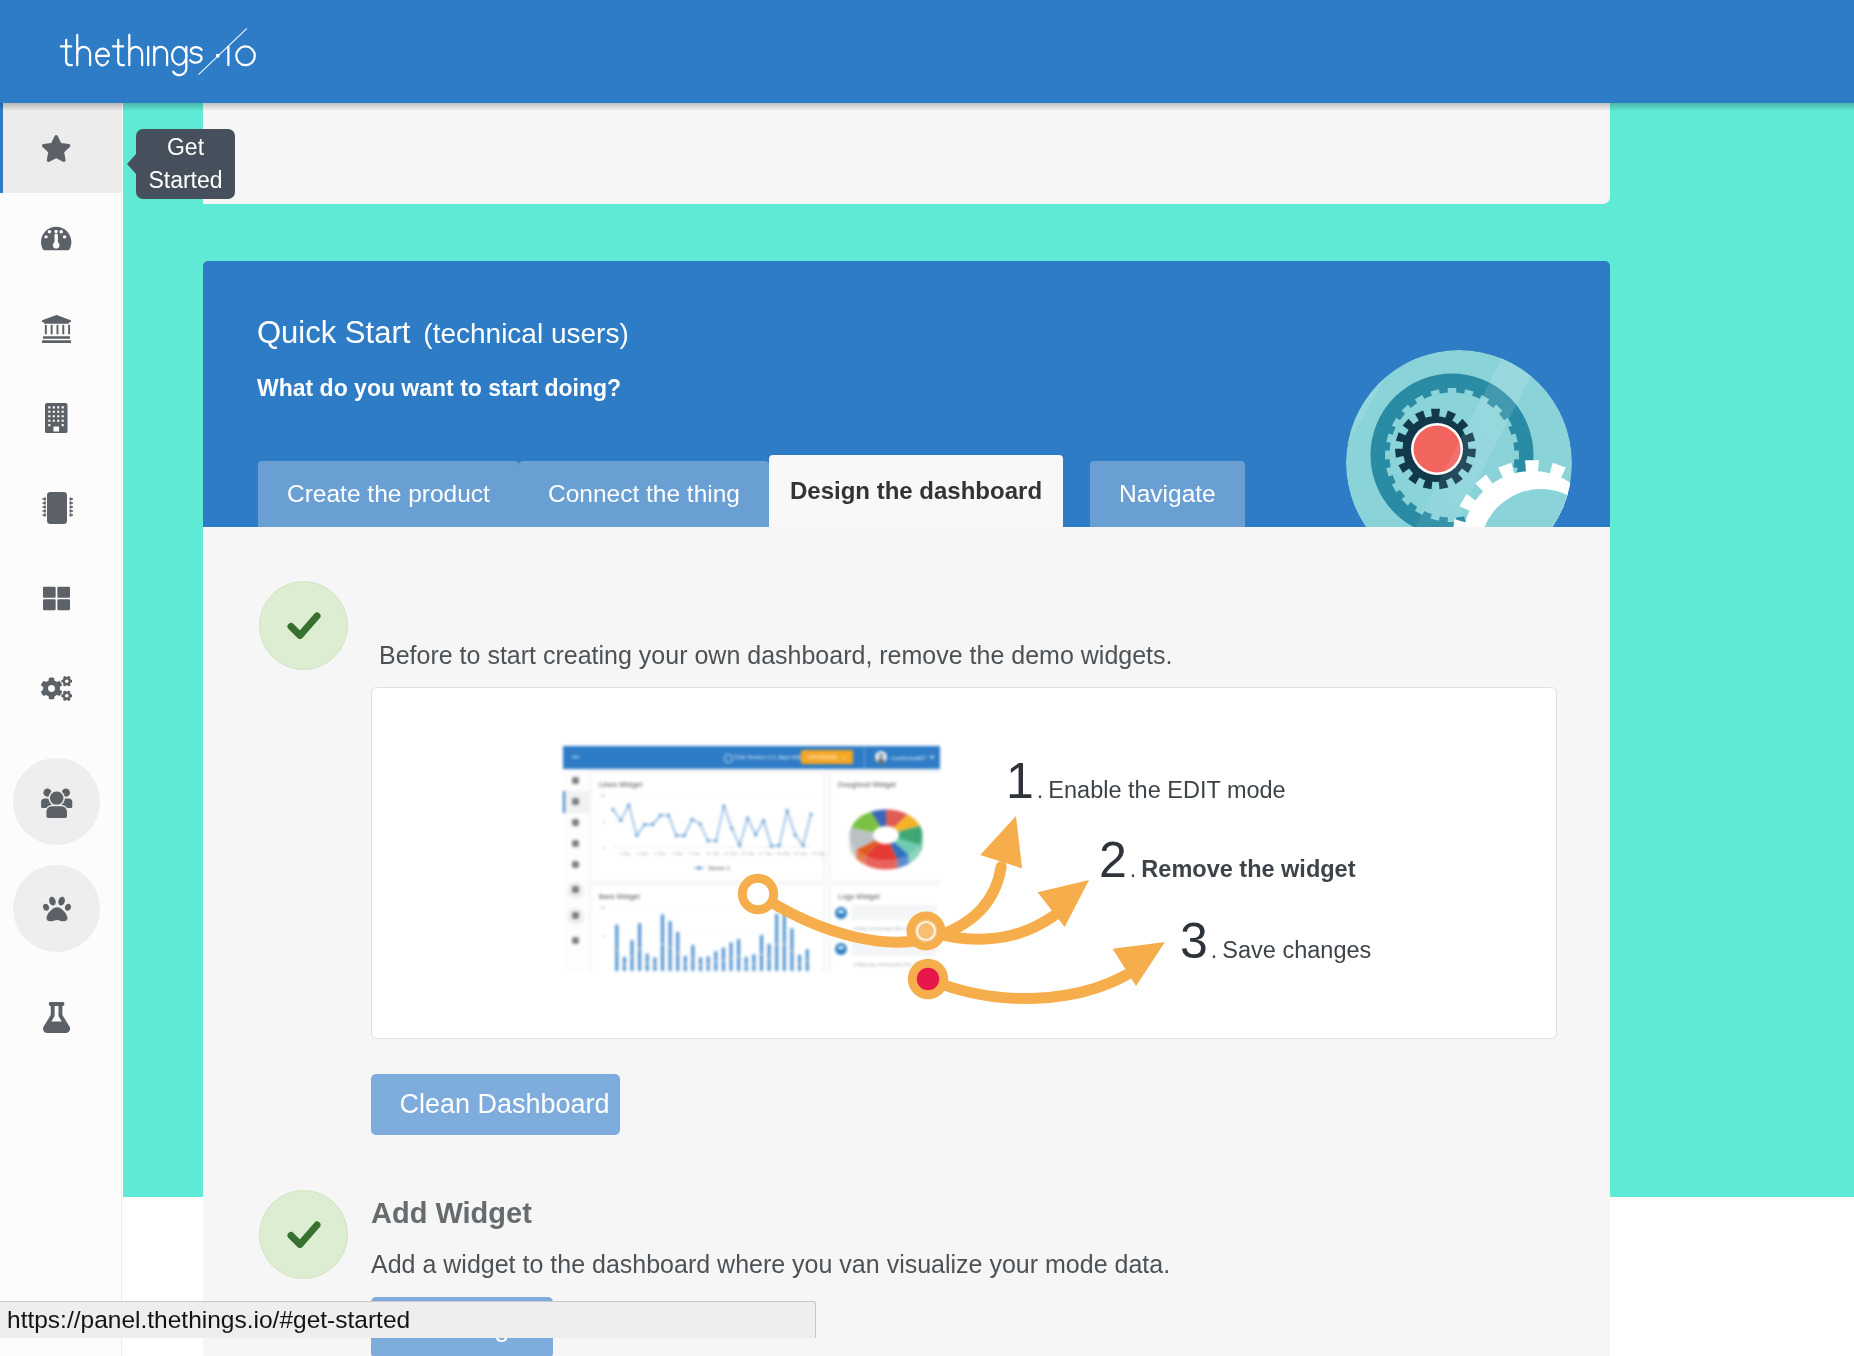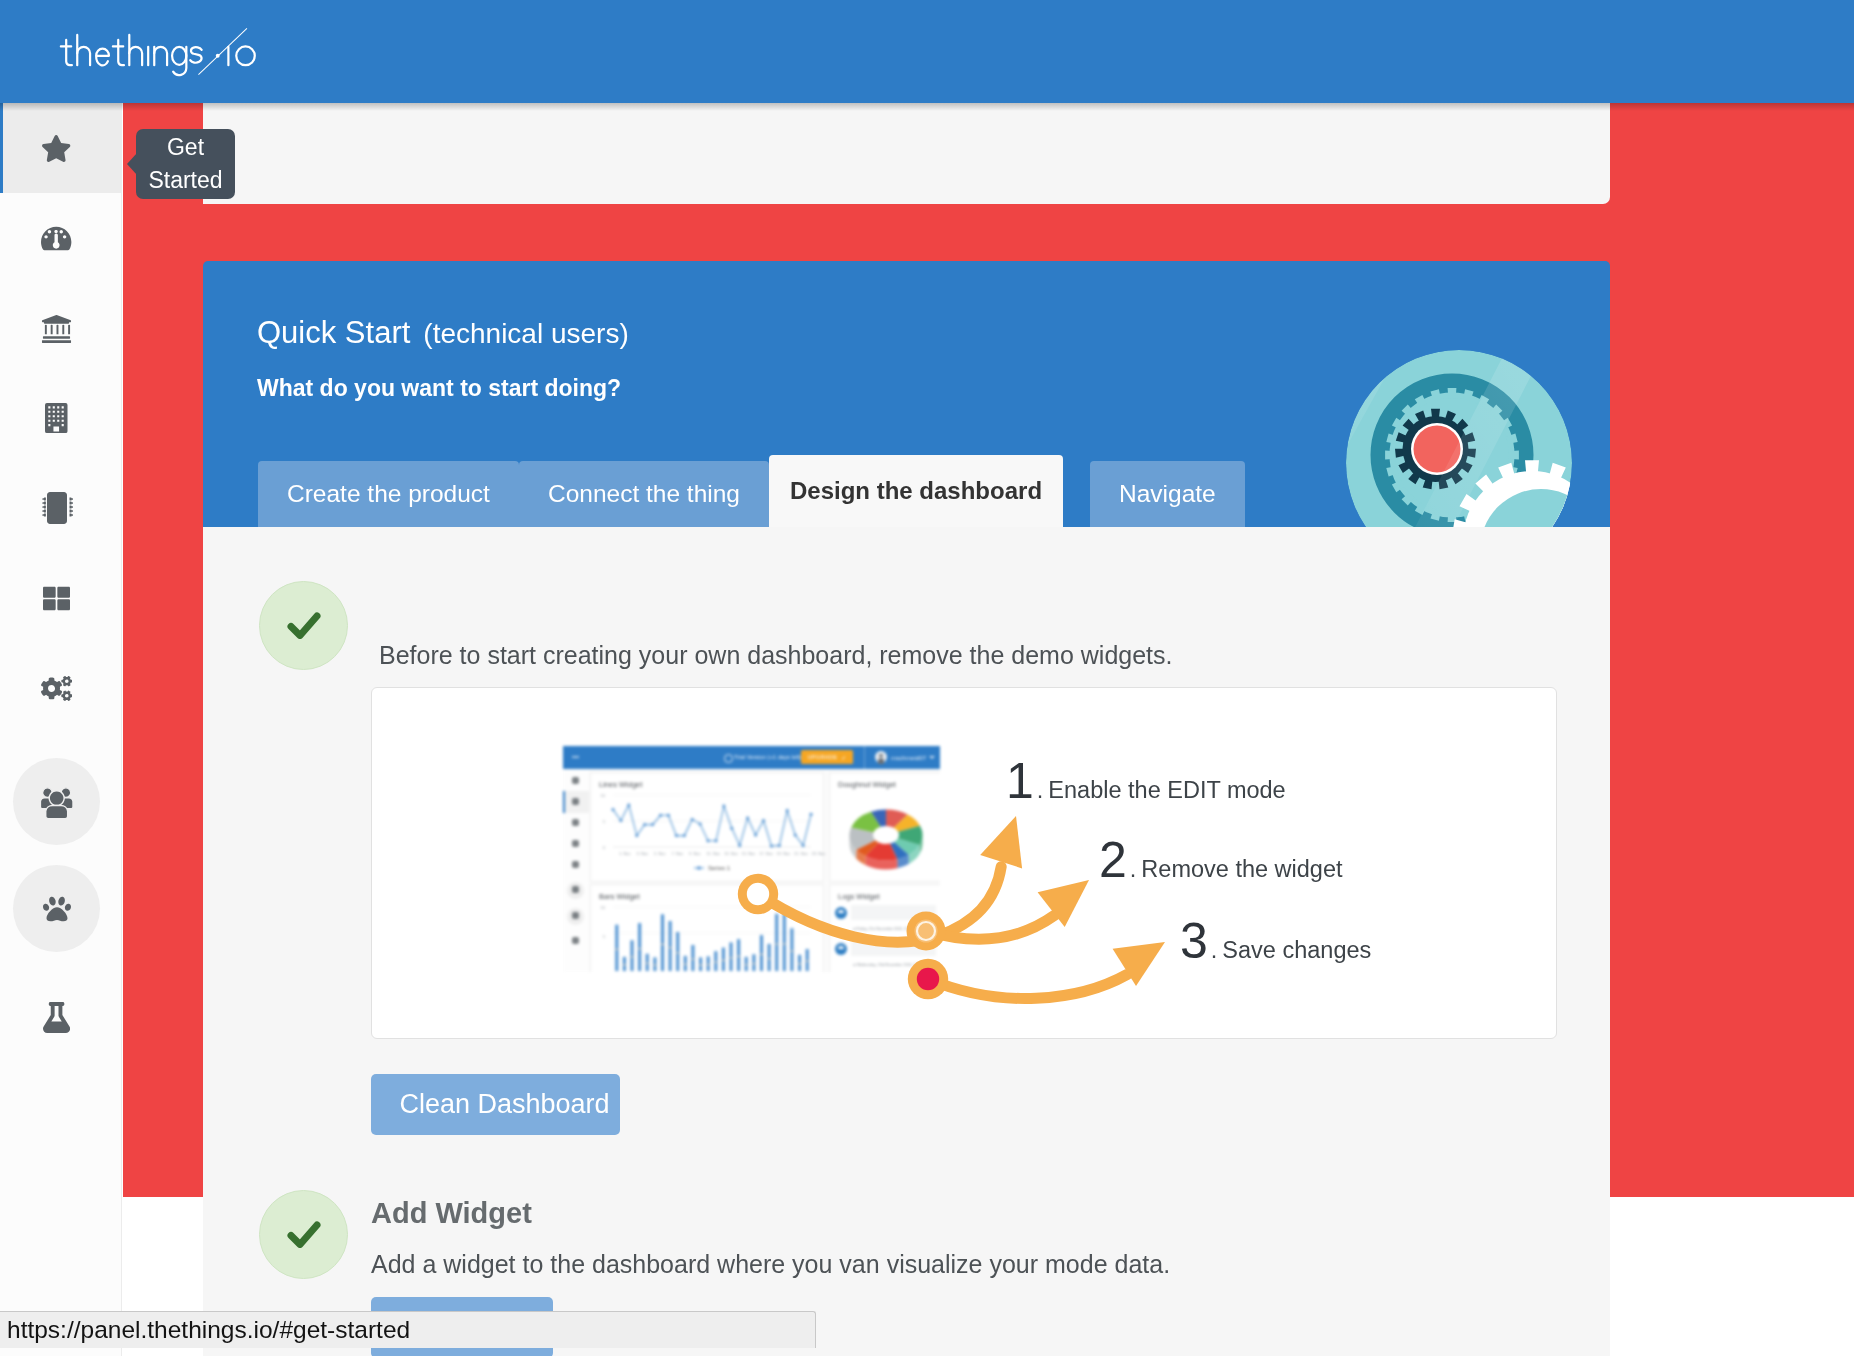--- a/index.html
+++ b/index.html
@@ -17,21 +17,21 @@
   .sidebar{position:absolute;left:0;top:103px;width:122px;height:1253px;background:#fcfcfc;
            border-right:1px solid #ececec;z-index:20;box-sizing:border-box;}
   .sitem{position:relative;width:121px;height:90px;display:flex;align-items:center;justify-content:center;padding-right:8px;box-sizing:border-box;}
   .sitem.active{background:#ececec;}
   .sitem.active:before{content:"";position:absolute;left:0;top:0;width:3px;height:90px;background:#2e7cc6;}
   .sicon{display:block;fill:#5b6166;position:relative;z-index:1;}
   .sbubble{position:absolute;left:50%;top:50%;margin-left:-47.5px;margin-top:-43.5px;width:87px;height:87px;
            border-radius:50%;background:#eeeeee;z-index:0;}
 
   
-  .content{position:absolute;left:123px;top:103px;width:1731px;height:1094px;background:#ef4444;z-index:5;}
+  .content{position:absolute;left:123px;top:103px;width:1731px;height:1094px;background:#5eead4;z-index:5;}
   .topband{position:absolute;left:80px;top:0px;width:1407px;height:101px;background:#f6f6f6;
            border-bottom-right-radius:7px;border-bottom-left-radius:0;}
   .tooltip{position:absolute;left:13px;top:26px;width:99px;height:70px;background:#45505c;border-radius:7px;
            color:#fff;font-size:23px;line-height:33px;text-align:center;box-sizing:border-box;z-index:12;
            display:flex;align-items:center;justify-content:center;font-family:"Liberation Sans",sans-serif;}
   .tooltip span{display:block;}
   .tooltip:before{content:"";position:absolute;left:-9px;top:24px;width:0;height:0;
                   border-top:11px solid transparent;border-bottom:11px solid transparent;border-right:10px solid #45505c;}
 
   
@@ -81,21 +81,21 @@
   .mini-sicon{position:absolute;left:9px;width:7px;height:7px;background:#5b6166;border-radius:2px;opacity:.8;}
   .mini-sact{position:absolute;left:0;top:22px;width:2px;height:22px;background:#2e7cc6;}
   .mini-sactbg{position:absolute;left:0;top:22px;width:26px;height:22px;background:#f1f1f1;}
   .mini-card{position:absolute;background:#fff;border:1px solid #ededed;}
   .mini-title{position:absolute;font-size:7.5px;color:#4a4f54;}
   .arrowtxt{position:absolute;white-space:nowrap;color:#3d4348;}
   .arrownum{font-size:50px;font-weight:400;letter-spacing:0;color:#2f343a;line-height:1;}
   .arrowlbl{font-size:23.5px;color:#3d4348;line-height:1;letter-spacing:0px;}
 
   
-  .statusbar{position:absolute;left:0;bottom:8px;height:37px;width:816px;background:#eeeeee;border:1px solid #c8c8c8;
+  .statusbar{position:absolute;left:0;bottom:18px;height:37px;width:816px;background:#eeeeee;border:1px solid #c8c8c8;
              border-left:0;border-bottom:0;border-top-right-radius:3px;display:flex;align-items:center;
              padding:0 7px;font-size:24.5px;color:#131313;z-index:60;box-sizing:border-box;}
 </style>
 </head>
 <body>
 
 <div id="app">
 
   <div class="topbar"></div>
   <div class="topshadow"></div>
@@ -467,21 +467,21 @@
           </svg>
           <div id="steps3">
               <div class="arrowtxt" style="left: 634px; top: 68px; display: flex; align-items: baseline;">
                 <span class="arrownum">1</span>
                 <span class="arrowlbl" style="padding-left: 3px;">.</span>
                 <span class="arrowlbl" style="padding-left: 5px;">Enable the EDIT mode</span>
               </div>
               <div class="arrowtxt" style="left: 727px; top: 147px; display: flex; align-items: baseline;">
                 <span class="arrownum">2</span>
                 <span class="arrowlbl" style="padding-left: 3px;">.</span>
-                <span class="arrowlbl" style="padding-left: 5px;">Remove the widget</span>
+                <span class="arrowlbl" style="padding-left: 5px; font-weight: bold;">Remove the widget</span>
               </div>
               <div class="arrowtxt" style="left: 808px; top: 228px; display: flex; align-items: baseline;">
                 <span class="arrownum">3</span>
                 <span class="arrowlbl" style="padding-left: 3px;">.</span>
                 <span class="arrowlbl" style="padding-left: 5px;">Save changes</span>
               </div>
             </div>
         </div>
       </div>
 

